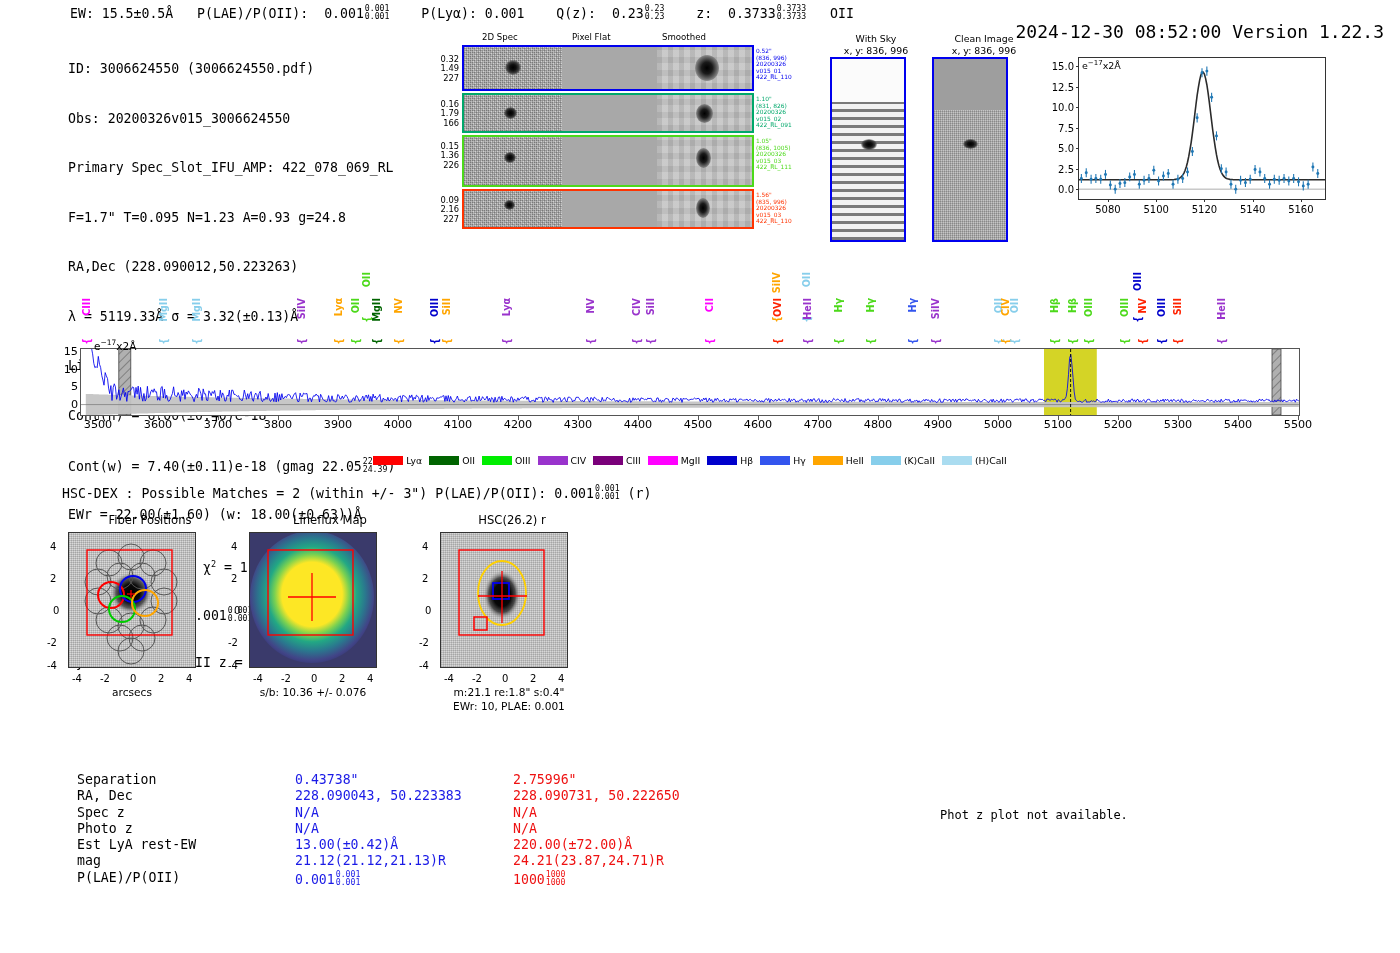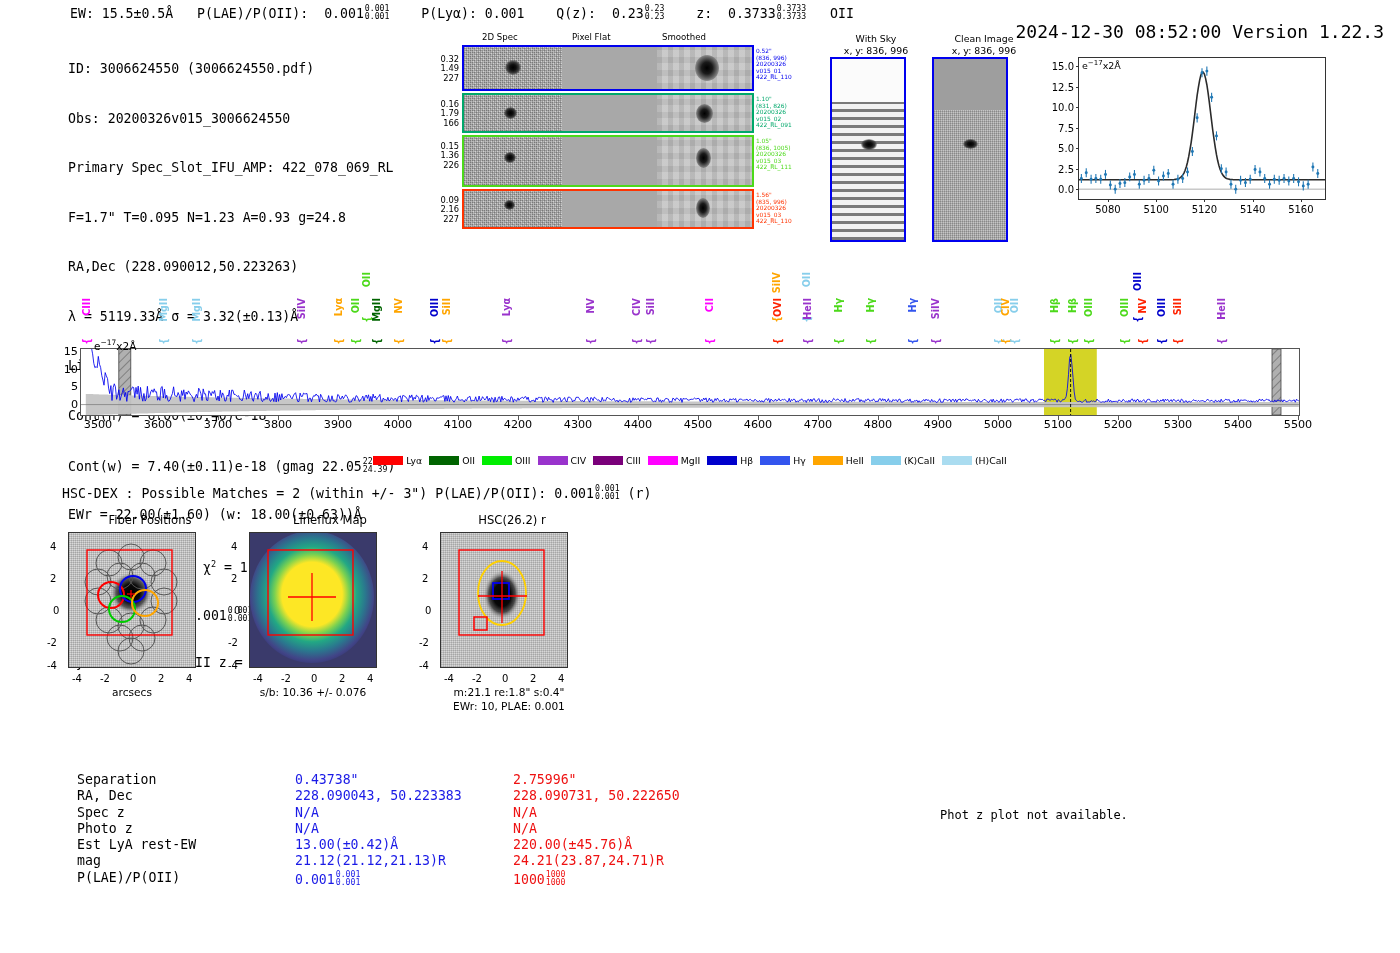--- a/index.html
+++ b/index.html
@@ -747,21 +747,21 @@
       <div class="c-b">N/A</div>
     </div>
     <div class="tr">
       <div class="c-lab">Photo z</div>
       <div class="c-a">N/A</div>
       <div class="c-b">N/A</div>
     </div>
     <div class="tr">
       <div class="c-lab">Est LyA rest-EW</div>
       <div class="c-a">13.00(±0.42)Å</div>
-      <div class="c-b">220.00(±45.76)Å</div>
+      <div class="c-b">220.00(±72.00)Å</div>
     </div>
     <div class="tr">
       <div class="c-lab">mag</div>
       <div class="c-a">21.12(21.12,21.13)R</div>
       <div class="c-b">24.21(23.87,24.71)R</div>
     </div>
     <div class="tr">
       <div class="c-lab">P(LAE)/P(OII)</div>
       <div class="c-a">0.001<span class="frac">0.001<br>0.001</span></div>
       <div class="c-b">1000<span class="frac">1000<br>1000</span></div>

